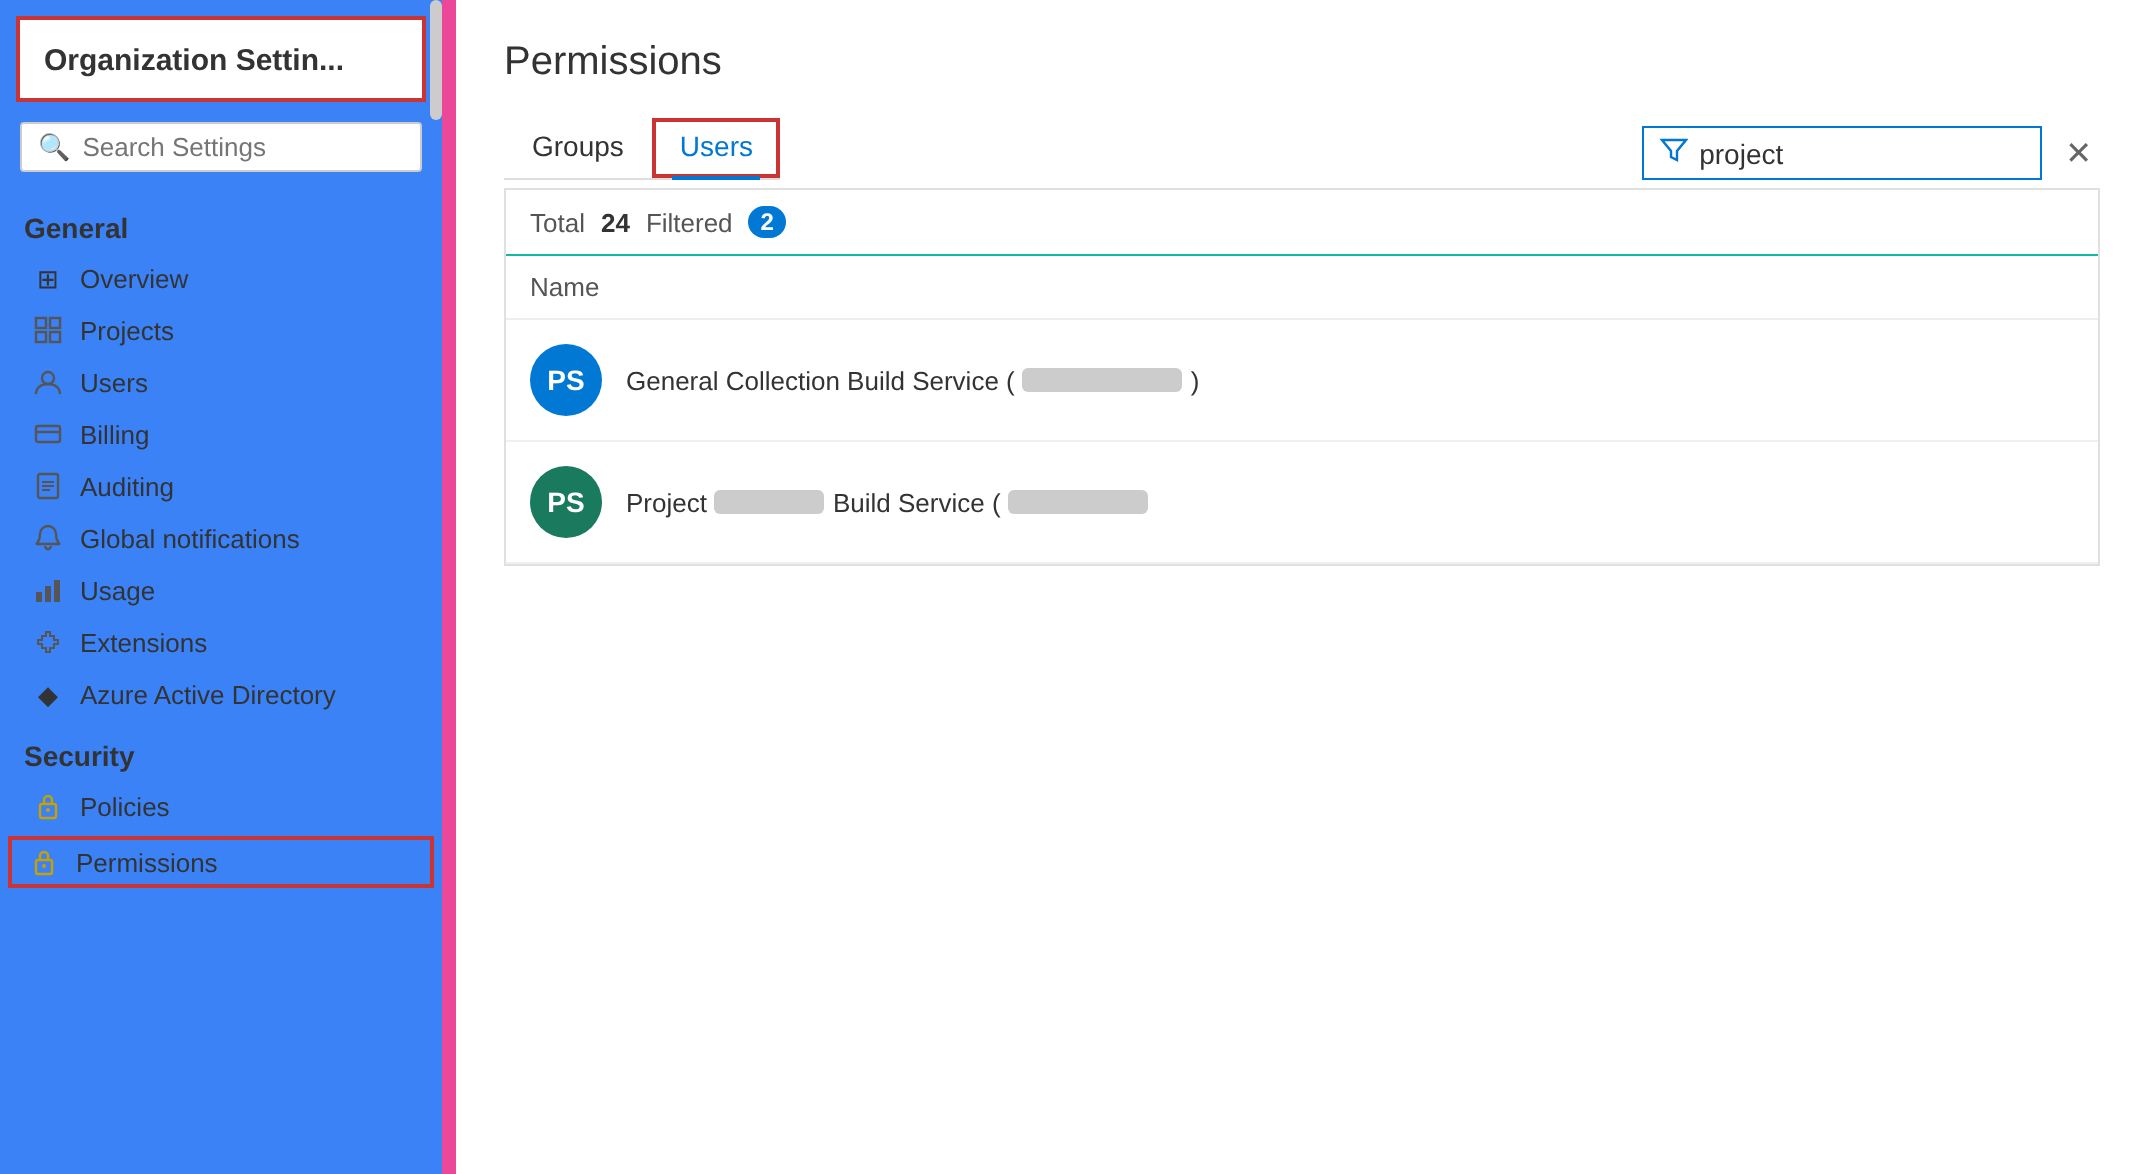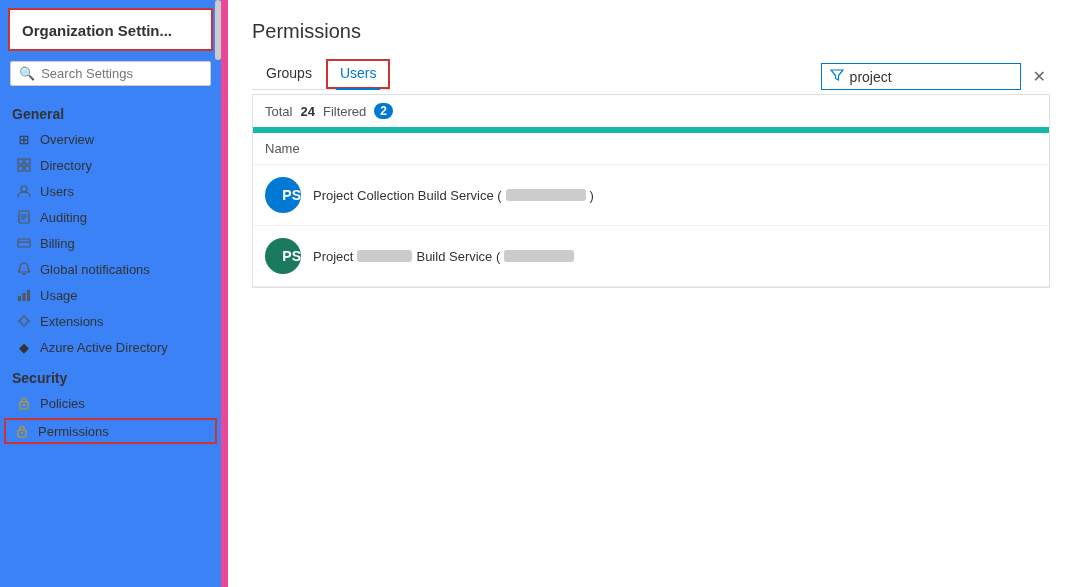--- a/index.html
+++ b/index.html
@@ -214,21 +214,21 @@
       cursor: pointer;
       gap: 12px;
     }
 
     .avatar {
       width: 36px;
       height: 36px;
       border-radius: 50%;
       display: flex;
       align-items: center;
-      justify-content: flex-end;
+      justify-content: center;
       font-size: 14px;
       font-weight: 600;
       color: #fff;
       flex-shrink: 0;
     }
 
     .user-name {
       font-size: 13px;
       color: #333;
       display: flex;
@@ -273,50 +273,50 @@
   </div>
   <div class="nav-item">
     <span class="icon">
       <svg width="14" height="14" viewBox="0 0 14 14" fill="none">
           <rect x="1" y="1" width="5" height="5" stroke="#555" stroke-width="1.2" fill="none"></rect>
           <rect x="8" y="1" width="5" height="5" stroke="#555" stroke-width="1.2" fill="none"></rect>
           <rect x="1" y="8" width="5" height="5" stroke="#555" stroke-width="1.2" fill="none"></rect>
           <rect x="8" y="8" width="5" height="5" stroke="#555" stroke-width="1.2" fill="none"></rect>
         </svg>
     </span>
-    <span>Directory</span>
+    <span>Projects</span>
   </div>
   <div class="nav-item">
     <span class="icon">
       <svg width="14" height="14" viewBox="0 0 14 14" fill="none">
           <circle cx="7" cy="5" r="3" stroke="#555" stroke-width="1.2" fill="none"></circle>
           <path d="M1 13c0-3.314 2.686-5 6-5s6 1.686 6 5" stroke="#555" stroke-width="1.2" fill="none"></path>
         </svg>
     </span>
     <span>Users</span>
+  </div>
+  <div class="nav-item">
+    <span class="icon">
+      <svg width="14" height="14" viewBox="0 0 14 14" fill="none">
+          <rect x="1" y="3" width="12" height="8" rx="1" stroke="#555" stroke-width="1.2" fill="none"></rect>
+          <path d="M1 6h12" stroke="#555" stroke-width="1.2"></path>
+        </svg>
+    </span>
+    <span>Billing</span>
   </div>
   <div class="nav-item">
     <span class="icon">
       <svg width="14" height="14" viewBox="0 0 14 14" fill="none">
           <rect x="2" y="1" width="10" height="12" rx="1" stroke="#555" stroke-width="1.2" fill="none"></rect>
           <line x1="4" y1="5" x2="10" y2="5" stroke="#555" stroke-width="1"></line>
           <line x1="4" y1="7" x2="10" y2="7" stroke="#555" stroke-width="1"></line>
           <line x1="4" y1="9" x2="8" y2="9" stroke="#555" stroke-width="1"></line>
         </svg>
     </span>
     <span>Auditing</span>
-  </div>
-  <div class="nav-item">
-    <span class="icon">
-      <svg width="14" height="14" viewBox="0 0 14 14" fill="none">
-          <rect x="1" y="3" width="12" height="8" rx="1" stroke="#555" stroke-width="1.2" fill="none"></rect>
-          <path d="M1 6h12" stroke="#555" stroke-width="1.2"></path>
-        </svg>
-    </span>
-    <span>Billing</span>
   </div>
   <div class="nav-item">
     <span class="icon">
       <svg width="14" height="14" viewBox="0 0 14 14" fill="none">
           <path d="M7 1a4 4 0 0 1 4 4c0 4 2 5 2 5H1s2-1 2-5a4 4 0 0 1 4-4z" stroke="#555" stroke-width="1.2" fill="none"></path>
           <path d="M5.5 11a1.5 1.5 0 0 0 3 0" stroke="#555" stroke-width="1.2" fill="none"></path>
         </svg>
     </span>
     <span>Global notifications</span>
   </div>
@@ -383,35 +383,35 @@
             </svg>
         </span>
         <input type="text" value="project" placeholder="Filter users" style="">
       </div>
       <button class="clear-btn">✕</button>
     </div>
   </div>
 
   <div class="content-area">
 
-    <div class="stats" style="padding: 8px 12px; border-bottom: 6px solid #14b8a6;">
+    <div class="stats" style="padding: 8px 12px; border-bottom: 1px solid #14b8a6;">
       <span class="stats-label">Total</span>
       <span class="stats-num">24</span>
       <span class="stats-label">Filtered</span>
       <span class="stats-badge">2</span>
     </div>
 
     <div class="table-header">Name</div>
 
     <div class="user-row">
       <div class="avatar" style="background-color: #0078d4;">
         <span>PS</span>
       </div>
       <div class="user-name">
-        <span>Project Collection Build Service (</span>
+        <span>General Collection Build Service (</span>
         <span class="redacted" style="width: 80px;"></span>
         <span>)</span>
       </div>
     </div>
 
     <div class="user-row">
       <div class="avatar" style="background-color: #1a7a5e;">
         <span>PS</span>
       </div>
       <div class="user-name">

